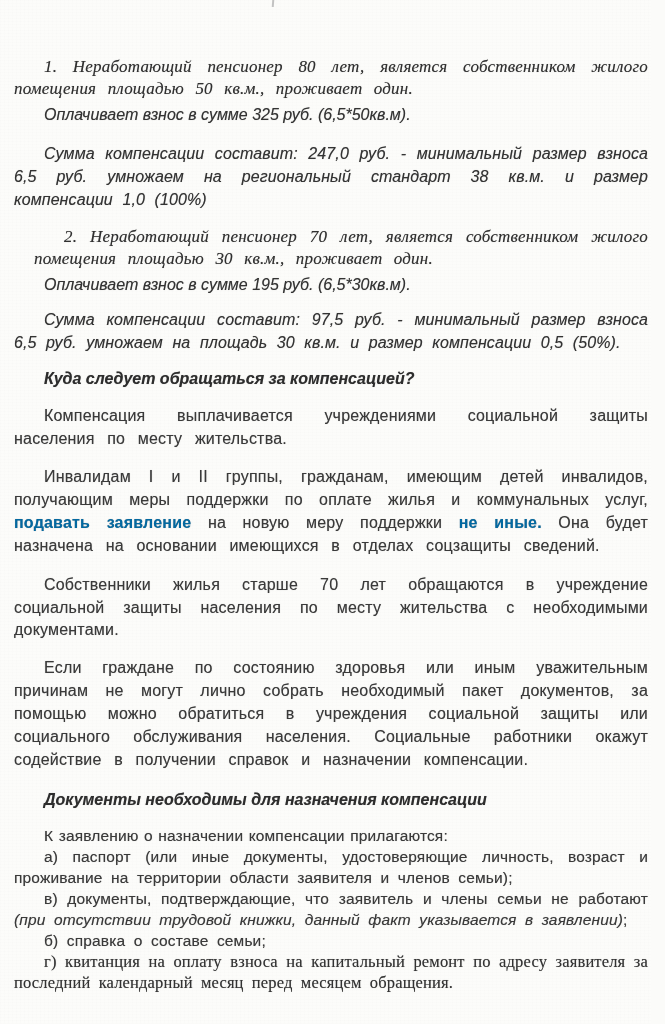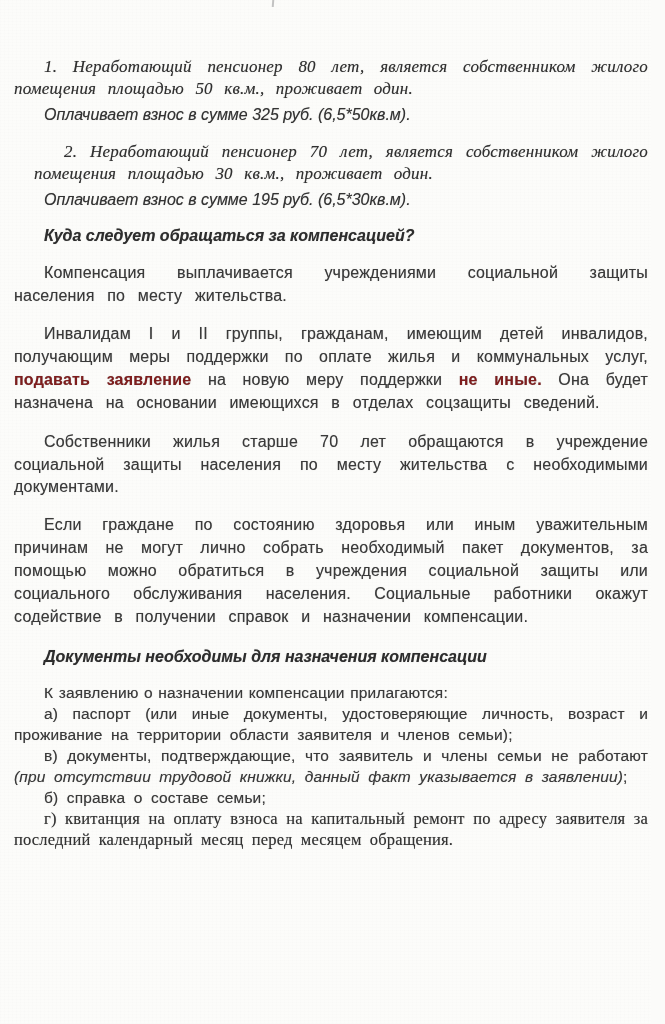--- a/index.html
+++ b/index.html
@@ -98,21 +98,21 @@
     text-align: justify;
     text-indent: 30px;
     word-spacing: 8px;
     letter-spacing: 0.2px;
     margin-top: 15px;
     color: #3a3a3a;
   }
   .body-p.lh23 { line-height: 23px; }
   .body-p.mt17 { margin-top: 17px; }
   .body-p.mt14 { margin-top: 14px; }
-  .body-p b { color: #7f1d1d; }
+  .body-p b { color: #0369a1; }
 
   .doc-list {
     margin-top: 14px;
     font-size: 15.5px;
     line-height: 21px;
     color: #3a3a3a;
   }
   .doc-list p {
     text-align: justify;
     text-indent: 30px;
@@ -132,23 +132,25 @@
 <body>
 
 <div class="page">
   <div class="noise"></div>
   <div class="scan-tick"></div>
 
   <div class="content">
 
     <p class="ex-intro">1. Неработающий пенсионер 80 лет, является собственником жилого помещения площадью 50 кв.м., проживает один.</p>
     <p class="ex-pay">Оплачивает взнос в сумме 325 руб. (6,5*50кв.м).</p>
+    <p class="ex-comp">Сумма компенсации составит: 247,0 руб. -  минимальный размер взноса 6,5 руб. умножаем на региональный стандарт 38 кв.м. и размер компенсации 1,0 (100%)</p>
 
     <p class="ex-intro mt-ex2">2. Неработающий пенсионер 70 лет, является собственником жилого помещения площадью 30 кв.м., проживает один.</p>
     <p class="ex-pay">Оплачивает взнос в сумме 195 руб. (6,5*30кв.м).</p>
+    <p class="ex-comp mt-comp2">Сумма компенсации составит: 97,5 руб. -  минимальный размер взноса 6,5 руб. умножаем на площадь 30  кв.м. и размер компенсации 0,5 (50%).</p>
 
     <p class="heading">Куда следует обращаться за компенсацией?</p>
 
     <p class="body-p">Компенсация  выплачивается учреждениями социальной защиты населения по месту жительства.</p>
 
     <p class="body-p lh23"><span>Инвалидам I и II группы, гражданам, имеющим детей инвалидов, получающим меры поддержки по оплате жилья и коммунальных услуг, </span><b>подавать заявление</b><span> на новую меру поддержки </span><b>не иные.</b><span> Она будет назначена на основании имеющихся в отделах соцзащиты сведений.</span></p>
 
     <p class="body-p mt17">Собственники жилья  старше 70 лет обращаются в учреждение социальной защиты населения по месту жительства с необходимыми документами.</p>
 
     <p class="body-p lh23 mt14">Если граждане по состоянию здоровья или иным уважительным причинам не могут лично собрать необходимый пакет документов, за помощью можно обратиться в учреждения социальной защиты или социального обслуживания населения. Социальные работники окажут содействие в  получении справок и назначении компенсации.</p>

